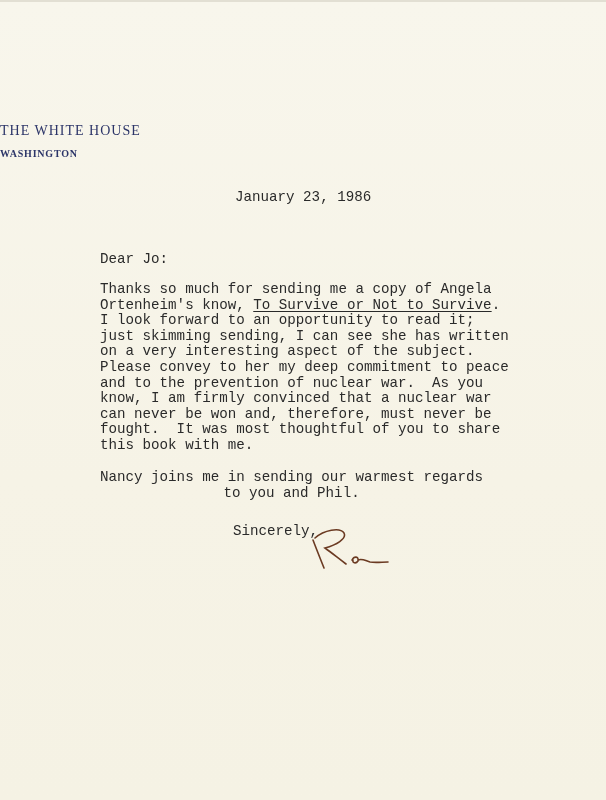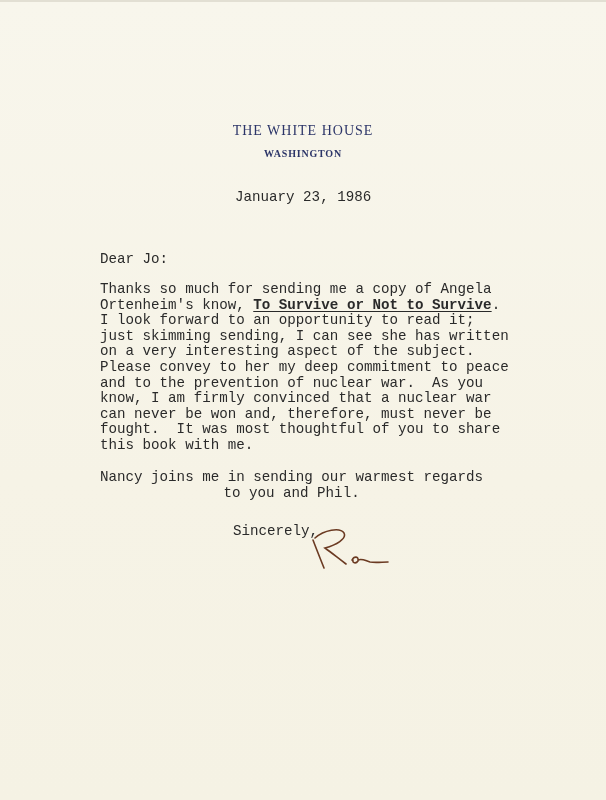--- a/index.html
+++ b/index.html
@@ -7,38 +7,38 @@
     width: 606px; height: 800px; overflow: hidden;
     background: #f7f4e8;
     position: relative;
   }
   .page {
     position: absolute; left: 0; top: 0; width: 606px; height: 800px;
     background: linear-gradient(180deg, #f8f6ec 0%, #f6f3e6 60%, #f5f2e4 100%);
   }
   .topedge { position:absolute; left:0; top:0; width:606px; height:2px; background:#e2dfd3; }
   .letterhead {
-    position: absolute; left: 0; width: 606px; text-align: center;
+    position: absolute; left: 0; width: 606px; text-align: left;
     font-family: "Liberation Serif", "DejaVu Serif", serif;
     color: #2c3568;
   }
   .lh-title { top: 123px; font-size: 14px; letter-spacing: 1px; }
   .lh-sub { top: 148px; font-size: 10px; font-weight: bold; letter-spacing: 0.8px; }
   .mono {
     font-family: "Liberation Mono", "DejaVu Sans Mono", monospace;
     font-size: 14.2px; color: #2a2a2a; line-height: 15.6px;
     white-space: pre; position: absolute;
   }
   .date { left: 235px; top: 190px; }
   .salutation { left: 100px; top: 252px; }
   .body1 { left: 100px; top: 282px; }
   .body2 { left: 100px; top: 470px; text-align: center; }
   .closing { left: 233px; top: 524px; }
   .address { left: 100px; top: 627px; }
-  .u { text-decoration: underline; text-underline-offset: 2px; font-weight: bold; }
+  .u { text-decoration: underline; text-underline-offset: 2px; }
   .signature { position: absolute; left: 310px; top: 528px; width: 90px; height: 45px; }
 </style>
 </head>
 <body>
 
 <div class="page">
   <div class="topedge"></div>
 
   <div class="letterhead lh-title">THE WHITE HOUSE</div>
   <div class="letterhead lh-sub">WASHINGTON</div>

